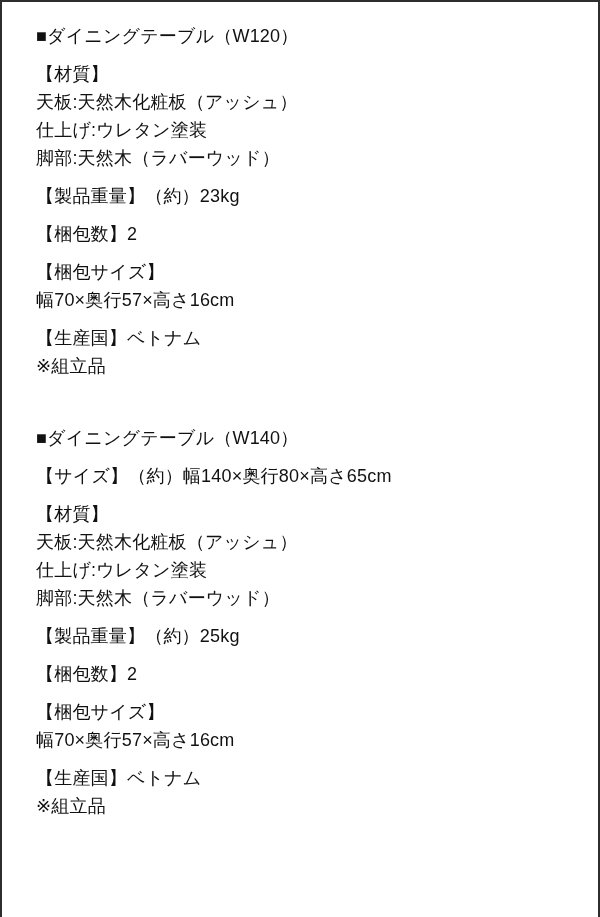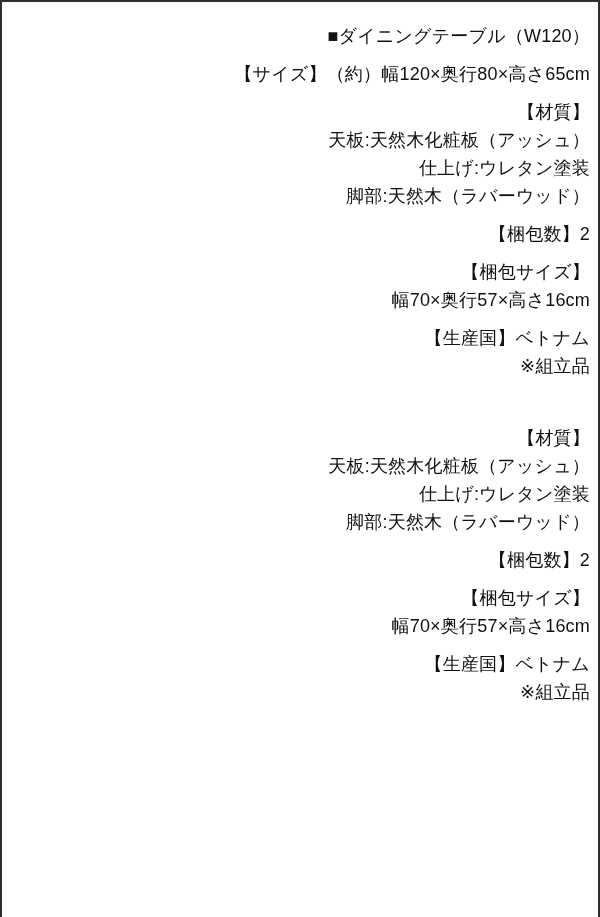--- a/index.html
+++ b/index.html
@@ -10,55 +10,57 @@
     box-sizing: border-box;
     background: #ffffff;
     border-top: 2px solid #2e2e2e;
     border-left: 2px solid #2e2e2e;
     border-right: 2px solid #2e2e2e;
     padding: 20px 8px 0 34px;
     overflow: hidden;
     font-family: "Liberation Sans", "DejaVu Sans", sans-serif;
     font-size: 18px;
     color: #111111;
-    text-align: right;
   }
   .line {
     height: 28px;
     line-height: 28px;
     white-space: nowrap;
     letter-spacing: 0.2px;
   }
   .gap { margin-top: 10px; }
   .product-second { margin-top: 44px; }
 </style>
 </head>
 <body>
 
 <div class="page">
 
   <section>
     <div class="line">■ダイニングテーブル（W120）</div>
-    <div class="line gap">【サイズ】（約）幅120×奥行80×高さ65cm</div>
     <div class="line gap">【材質】</div>
     <div class="line">天板:天然木化粧板（アッシュ）</div>
     <div class="line">仕上げ:ウレタン塗装</div>
     <div class="line">脚部:天然木（ラバーウッド）</div>
+    <div class="line gap">【製品重量】（約）23kg</div>
     <div class="line gap">【梱包数】2</div>
     <div class="line gap">【梱包サイズ】</div>
     <div class="line">幅70×奥行57×高さ16cm</div>
     <div class="line gap">【生産国】ベトナム</div>
     <div class="line">※組立品</div>
   </section>
 
   <section class="product-second">
+    <div class="line">■ダイニングテーブル（W140）</div>
+    <div class="line gap">【サイズ】（約）幅140×奥行80×高さ65cm</div>
     <div class="line gap">【材質】</div>
     <div class="line">天板:天然木化粧板（アッシュ）</div>
     <div class="line">仕上げ:ウレタン塗装</div>
     <div class="line">脚部:天然木（ラバーウッド）</div>
+    <div class="line gap">【製品重量】（約）25kg</div>
     <div class="line gap">【梱包数】2</div>
     <div class="line gap">【梱包サイズ】</div>
     <div class="line">幅70×奥行57×高さ16cm</div>
     <div class="line gap">【生産国】ベトナム</div>
     <div class="line">※組立品</div>
   </section>
 
 </div>
 
 </body></html>

